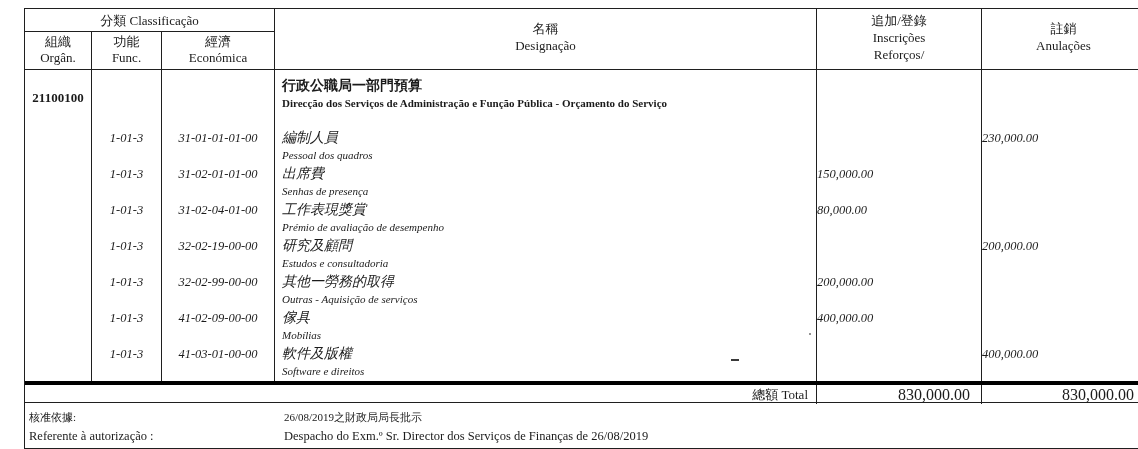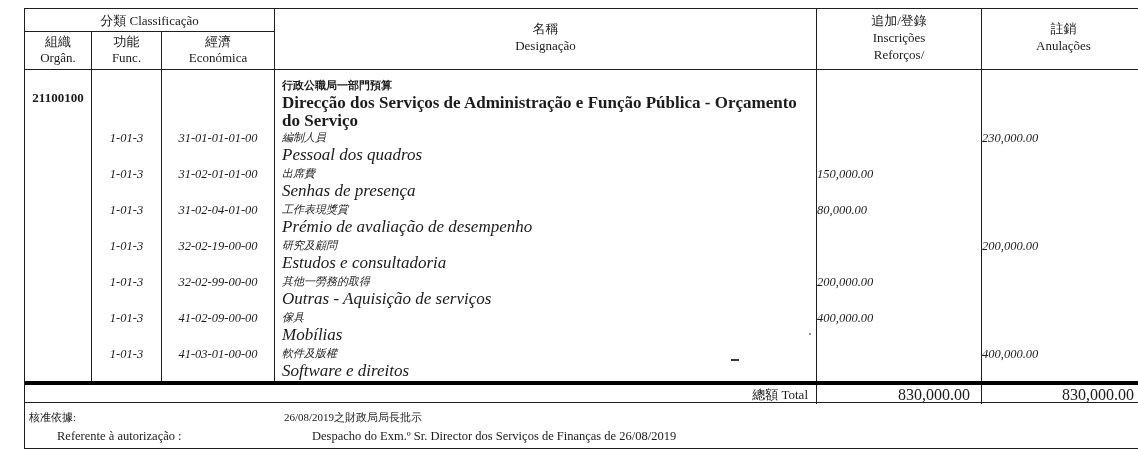--- a/index.html
+++ b/index.html
@@ -35,22 +35,22 @@
   .h-ref   { grid-column: 5; grid-row: 1 / 3; border-left: 1px solid #1f1f1f; padding-top: 3px; line-height: 17px; }
   .h-anul  { grid-column: 6; grid-row: 1 / 3; border-left: 1px solid #1f1f1f; padding-top: 11px; line-height: 17px; }
 
   
   .c { font-size: 12.5px; }
   .bl { border-left: 1px solid #1f1f1f; }
   .c-code { text-align: center; font-weight: bold; font-size: 13px; padding-top: 20px; }
   .c-func, .c-econ { text-align: center; padding-top: 2px; }
   .c-desig { padding-left: 7px; padding-right: 6px; }
   .c-amt { padding-right: 11px; padding-top: 2px; }
-  .zh { font-size: 11px; line-height: 17px; }
-  .pt { font-size: 17px; line-height: 18px; }
+  .zh { font-size: 14px; line-height: 17px; }
+  .pt { font-size: 11px; line-height: 18px; }
   .row { height: 36px; font-style: italic; }
   .row-title { height: 59px; }
   .row-title .c-desig { padding-top: 7px; }
   .row-title .zh, .row-title .pt { font-weight: bold; }
 
   
   .total-row {
     display: grid;
     grid-template-columns: 791px 165px 164px;
     border-top: 4px solid #000000;
@@ -64,21 +64,21 @@
     border: 1px solid #1f1f1f;
     border-top: none;
     display: grid;
     grid-template-columns: 250px 870px;
     height: 46px;
     padding-top: 5px;
   }
   .f-labels { padding-left: 4px; }
   .f-values { padding-left: 9px; }
   .f-zh { font-size: 11px; line-height: 19px; }
-  .f-pt { font-size: 12.5px; line-height: 19px; margin-left: 28px; }
+  .f-pt { font-size: 12.5px; line-height: 19px; }
 
   
   .artifact { position: absolute; background: #3a3a3a; }
 </style>
 </head>
 <body>
 
 <div class="sheet">
 
   <div class="tbl">

